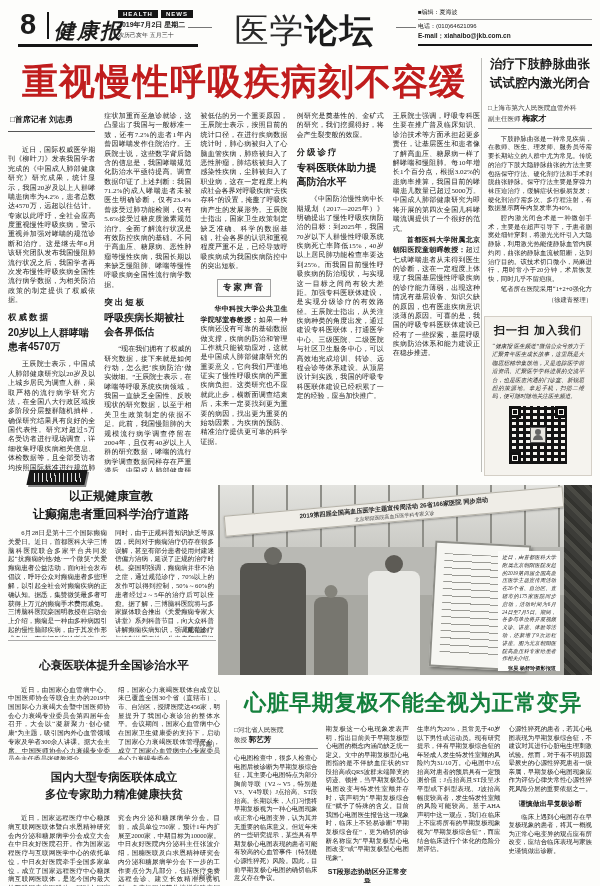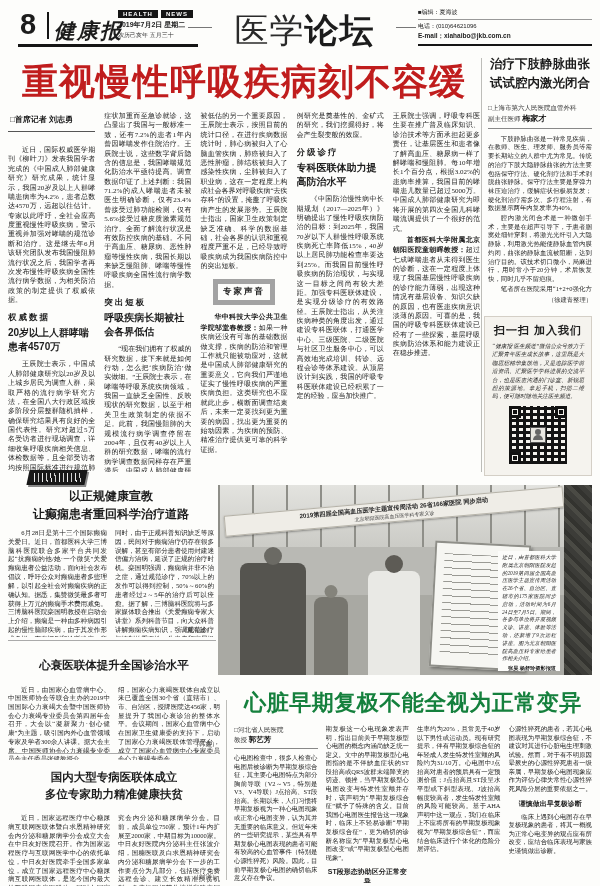--- a/index.html
+++ b/index.html
@@ -28,21 +28,21 @@
   
   .lead-h{position:absolute;left:10px;top:58px;width:468px;margin:0;text-align:center;
           font-family:"Liberation Sans",sans-serif;font-size:36px;font-weight:900;letter-spacing:1px;color:#c01d1d;}
   .main-cols{position:absolute;left:8px;top:112px;width:472px;height:360px;display:flex;gap:9px;}
   .mcol{flex:1 1 0;overflow:hidden;}
   .bt{font-size:7px;line-height:1.34;text-align:justify;text-indent:2em;margin:0 0 1px 0;color:#222;}
   .byline{font-family:"Liberation Sans",sans-serif;font-size:8px;font-weight:700;padding:2px 0 6px 2px;border-bottom:1px solid #555;margin-bottom:14px;}
   .sh{margin:7px 0 6px 0;font-family:Liberation Sans, sans-serif;}
   .sh .sh1{font-size:8.5px;font-weight:700;letter-spacing:2px;}
   .sh .sh2{font-size:10px;font-weight:700;margin-top:2px;}
-  .voicebox{width:52px;margin:8px auto 7px auto;border:5px solid #a3a3a3;padding:2px 0;text-align:center;
+  .voicebox{width:52px;margin:8px auto 7px auto;border:1px solid #a3a3a3;padding:2px 0;text-align:center;
             font-family:"Liberation Sans",sans-serif;font-size:8.5px;font-weight:700;letter-spacing:2px;}
   .ename{font-weight:700;font-family:"Liberation Sans",sans-serif;}
   
   .vrule{position:absolute;background:#bdbdb9;width:1px;}
   .rail{position:absolute;left:488px;top:55px;width:104px;height:255px;overflow:hidden;}
   .rail h2{margin:0;text-align:center;font-family:"Liberation Sans",sans-serif;font-size:12.5px;font-weight:900;line-height:1.55;}
   .railby{margin:7px 0 6px 0;padding:3px 0 4px 0;border-bottom:1px solid #888;font-size:6.5px;color:#333;}
   .railby .nm{font-size:8px;font-weight:700;color:#111;}
   .rail .bt{font-size:6.4px;line-height:1.36;}
   .railbody{height:158px;overflow:hidden;}

